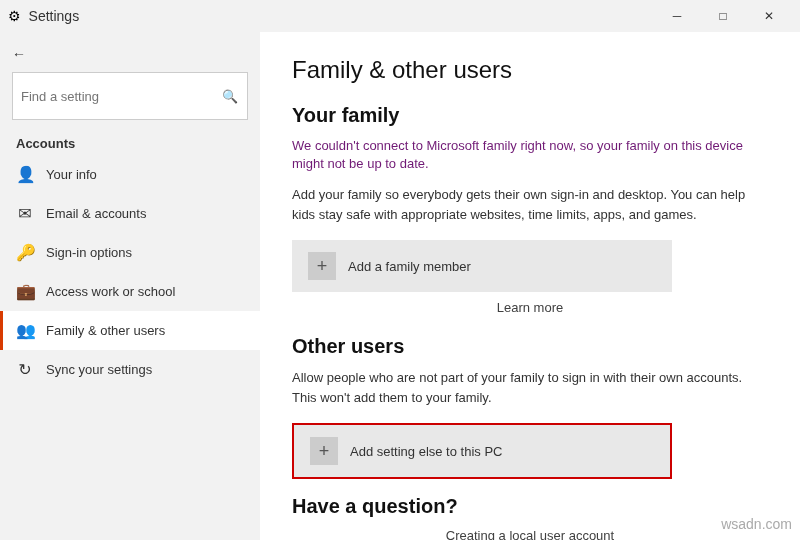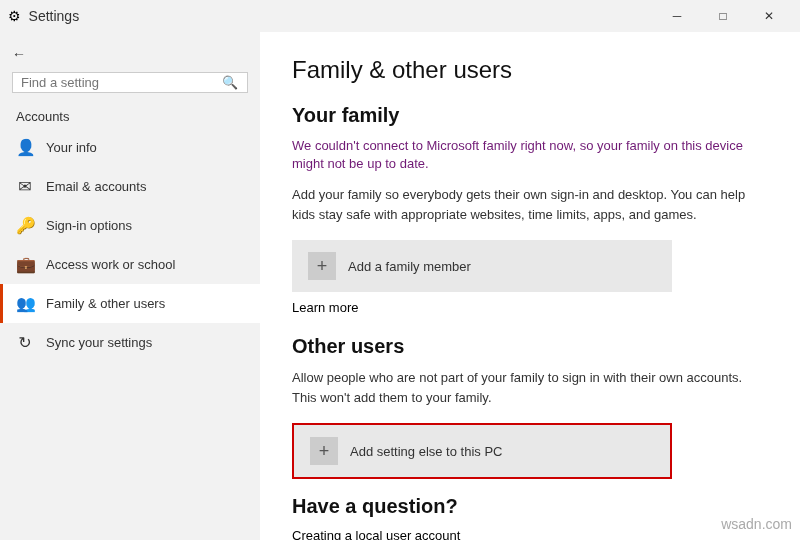--- a/index.html
+++ b/index.html
@@ -77,39 +77,39 @@
       cursor: pointer;
       color: #333;
     }
 
     .sidebar-search {
       margin: 4px 12px 8px 12px;
       display: flex;
       align-items: center;
       background: #fff;
       border: 1px solid #ccc;
-      height: 21px;
+      height: 48px;
       padding: 4px 8px;
     }
     .sidebar-search input {
       border: none;
       outline: none;
       flex: 1;
       font-size: 13px;
       background: transparent;
       color: #333;
     }
     .sidebar-search-icon {
       color: #555;
       font-size: 13px;
     }
 
     .sidebar-section-label {
       font-size: 13px;
-      font-weight: 400;
+      font-weight: 700;
       color: #333;
       padding: 8px 16px 4px 16px;
     }
 
     .sidebar-item {
       display: flex;
       align-items: center;
       gap: 12px;
       padding: 10px 16px;
       cursor: pointer;
@@ -191,24 +191,25 @@
       display: flex;
       align-items: center;
       justify-content: center;
       font-size: 18px;
       color: #555;
       flex-shrink: 0;
     }
 
     .learn-more {
       font-size: 13px;
-      color: #000000;
+      color: #404040;
       cursor: pointer;
       margin-bottom: 20px;
       display: block;
+      text-align: center;
     }
 
     .section-divider {
       margin: 16px 0;
     }
 
     .watermark {
       position: fixed;
       bottom: 8px;
       right: 8px;

